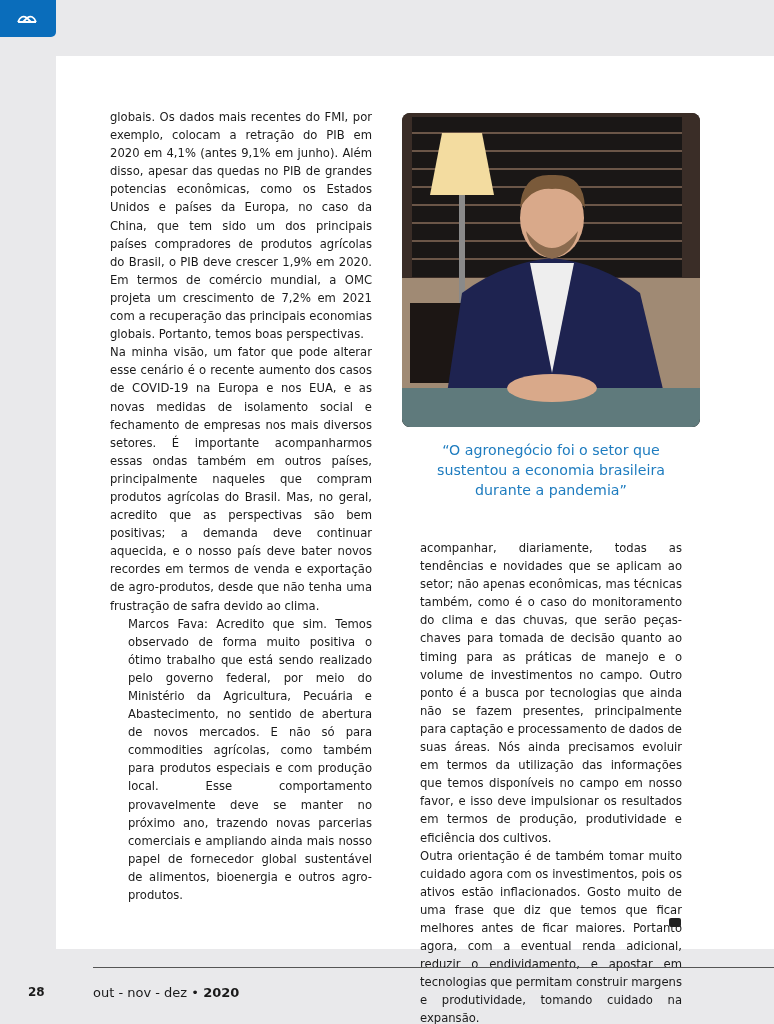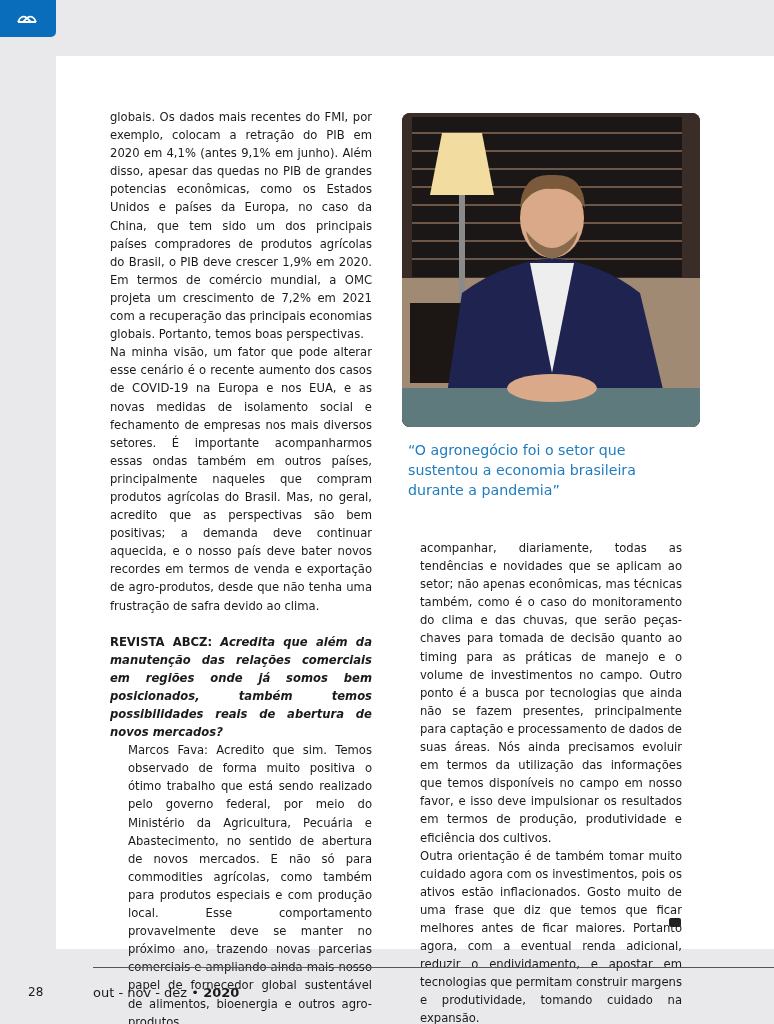--- a/index.html
+++ b/index.html
@@ -12,46 +12,42 @@
   .col p { margin:0; }
   .left { left:110px; top:108px; width:262px; }
   .right { left:420px; top:539px; width:262px; }
   .indent { padding-left:18px; }
   .q { margin-top:18px !important; font-weight:bold; }
   .q .label { font-style:normal; }
   .q .text { font-style:italic; }
   .ans b { font-weight:normal; }
   .photo { position:absolute; left:402px; top:113px; width:298px; height:314px; border-radius:8px; overflow:hidden;
            background:linear-gradient(180deg,#2b2320 0%,#3a302b 45%,#7a6a5c 70%,#4f6468 100%); }
-  .quote { position:absolute; left:408px; top:440px; width:286px; text-align:left; color:#1e7cbf;
+  .quote { position:absolute; left:408px; top:440px; width:286px; text-align:center; color:#1e7cbf;
            font-size:14.2px; line-height:20px; }
   .footer-line { position:absolute; left:93px; top:967px; width:681px; height:1px; background:#555; }
-  .pagenum { position:absolute; left:28px; top:985px; font-size:12px; font-weight:normal; }
+  .pagenum { position:absolute; left:28px; top:985px; font-size:12px; font-weight:bold; }
   .issue { position:absolute; left:93px; top:985px; font-size:13px; }
   .issue b { font-weight:bold; }
   .end-icon { position:absolute; left:669px; top:918px; width:12px; height:9px; background:#222; border-radius:2px; }
 </style>
 </head>
 <body>
 
 <div class="tab">
   <svg width="22" height="12" viewBox="0 0 22 12">
     <path d="M2 10 Q5 2 11 6 Q17 2 20 10 M2 10 H20 M7 10 L11 6 L15 10" stroke="#fff" stroke-width="1.8" fill="none"></path>
   </svg>
 </div>
 
 <div class="page"></div>
 
 <div class="col left">
   <p>globais. Os dados mais recentes do FMI, por exemplo, colocam a retração do PIB em 2020 em 4,1% (antes 9,1% em junho). Além disso, apesar das quedas no PIB de grandes potencias econômicas, como os Estados Unidos e países da Europa, no caso da China, que tem sido um dos principais países compradores de produtos agrícolas do Brasil, o PIB deve crescer 1,9% em 2020. Em termos de comércio mundial, a OMC projeta um crescimento de 7,2% em 2021 com a recuperação das principais economias globais. Portanto, temos boas perspectivas.</p>
   <p>Na minha visão, um fator que pode alterar esse cenário é o recente aumento dos casos de COVID-19 na Europa e nos EUA, e as novas medidas de isolamento social e fechamento de empresas nos mais diversos setores. É importante acompanharmos essas ondas também em outros países, principalmente naqueles que compram produtos agrícolas do Brasil. Mas, no geral, acredito que as perspectivas são bem positivas; a demanda deve continuar aquecida, e o nosso país deve bater novos recordes em termos de venda e exportação de agro-produtos, desde que não tenha uma frustração de safra devido ao clima.</p>
-  <p class="q">
-    <span class="label">REVISTA ABCZ:</span>
-    <span class="text">Acredita que além da manutenção das relações comerciais em regiões onde já somos bem posicionados, também temos possibilidades reais de abertura de novos mercados?</span>
-  </p>
   <p class="ans indent">
     <b>Marcos Fava:</b>
     <span>Acredito que sim. Temos observado de forma muito positiva o ótimo trabalho que está sendo realizado pelo governo federal, por meio do Ministério da Agricultura, Pecuária e Abastecimento, no sentido de abertura de novos mercados. E não só para commodities agrícolas, como também para produtos especiais e com produção local. Esse comportamento provavelmente deve se manter no próximo ano, trazendo novas parcerias comerciais e ampliando ainda mais nosso papel de fornecedor global sustentável de alimentos, bioenergia e outros agro-produtos.</span>
   </p>
 
 </div>
 
 <div class="photo" title="Marcos Fava sitting at a desk in an office with a lamp">
   <svg width="298" height="314" viewBox="0 0 298 314">
     <rect x="0" y="0" width="298" height="314" fill="#3a2d27"></rect>

